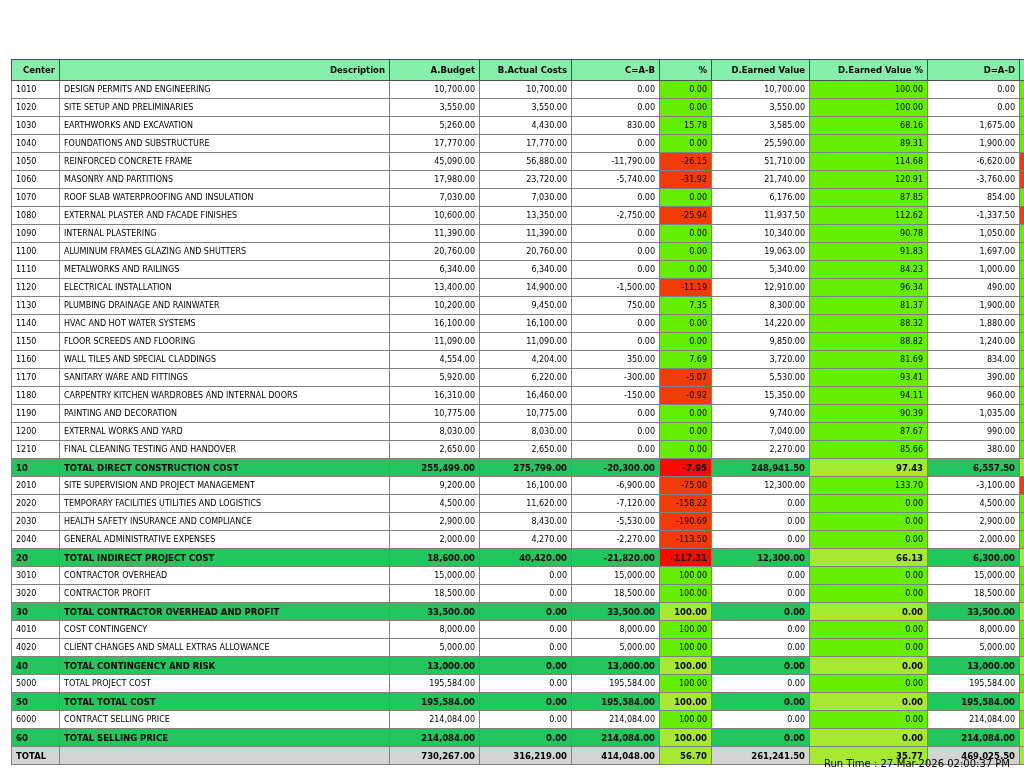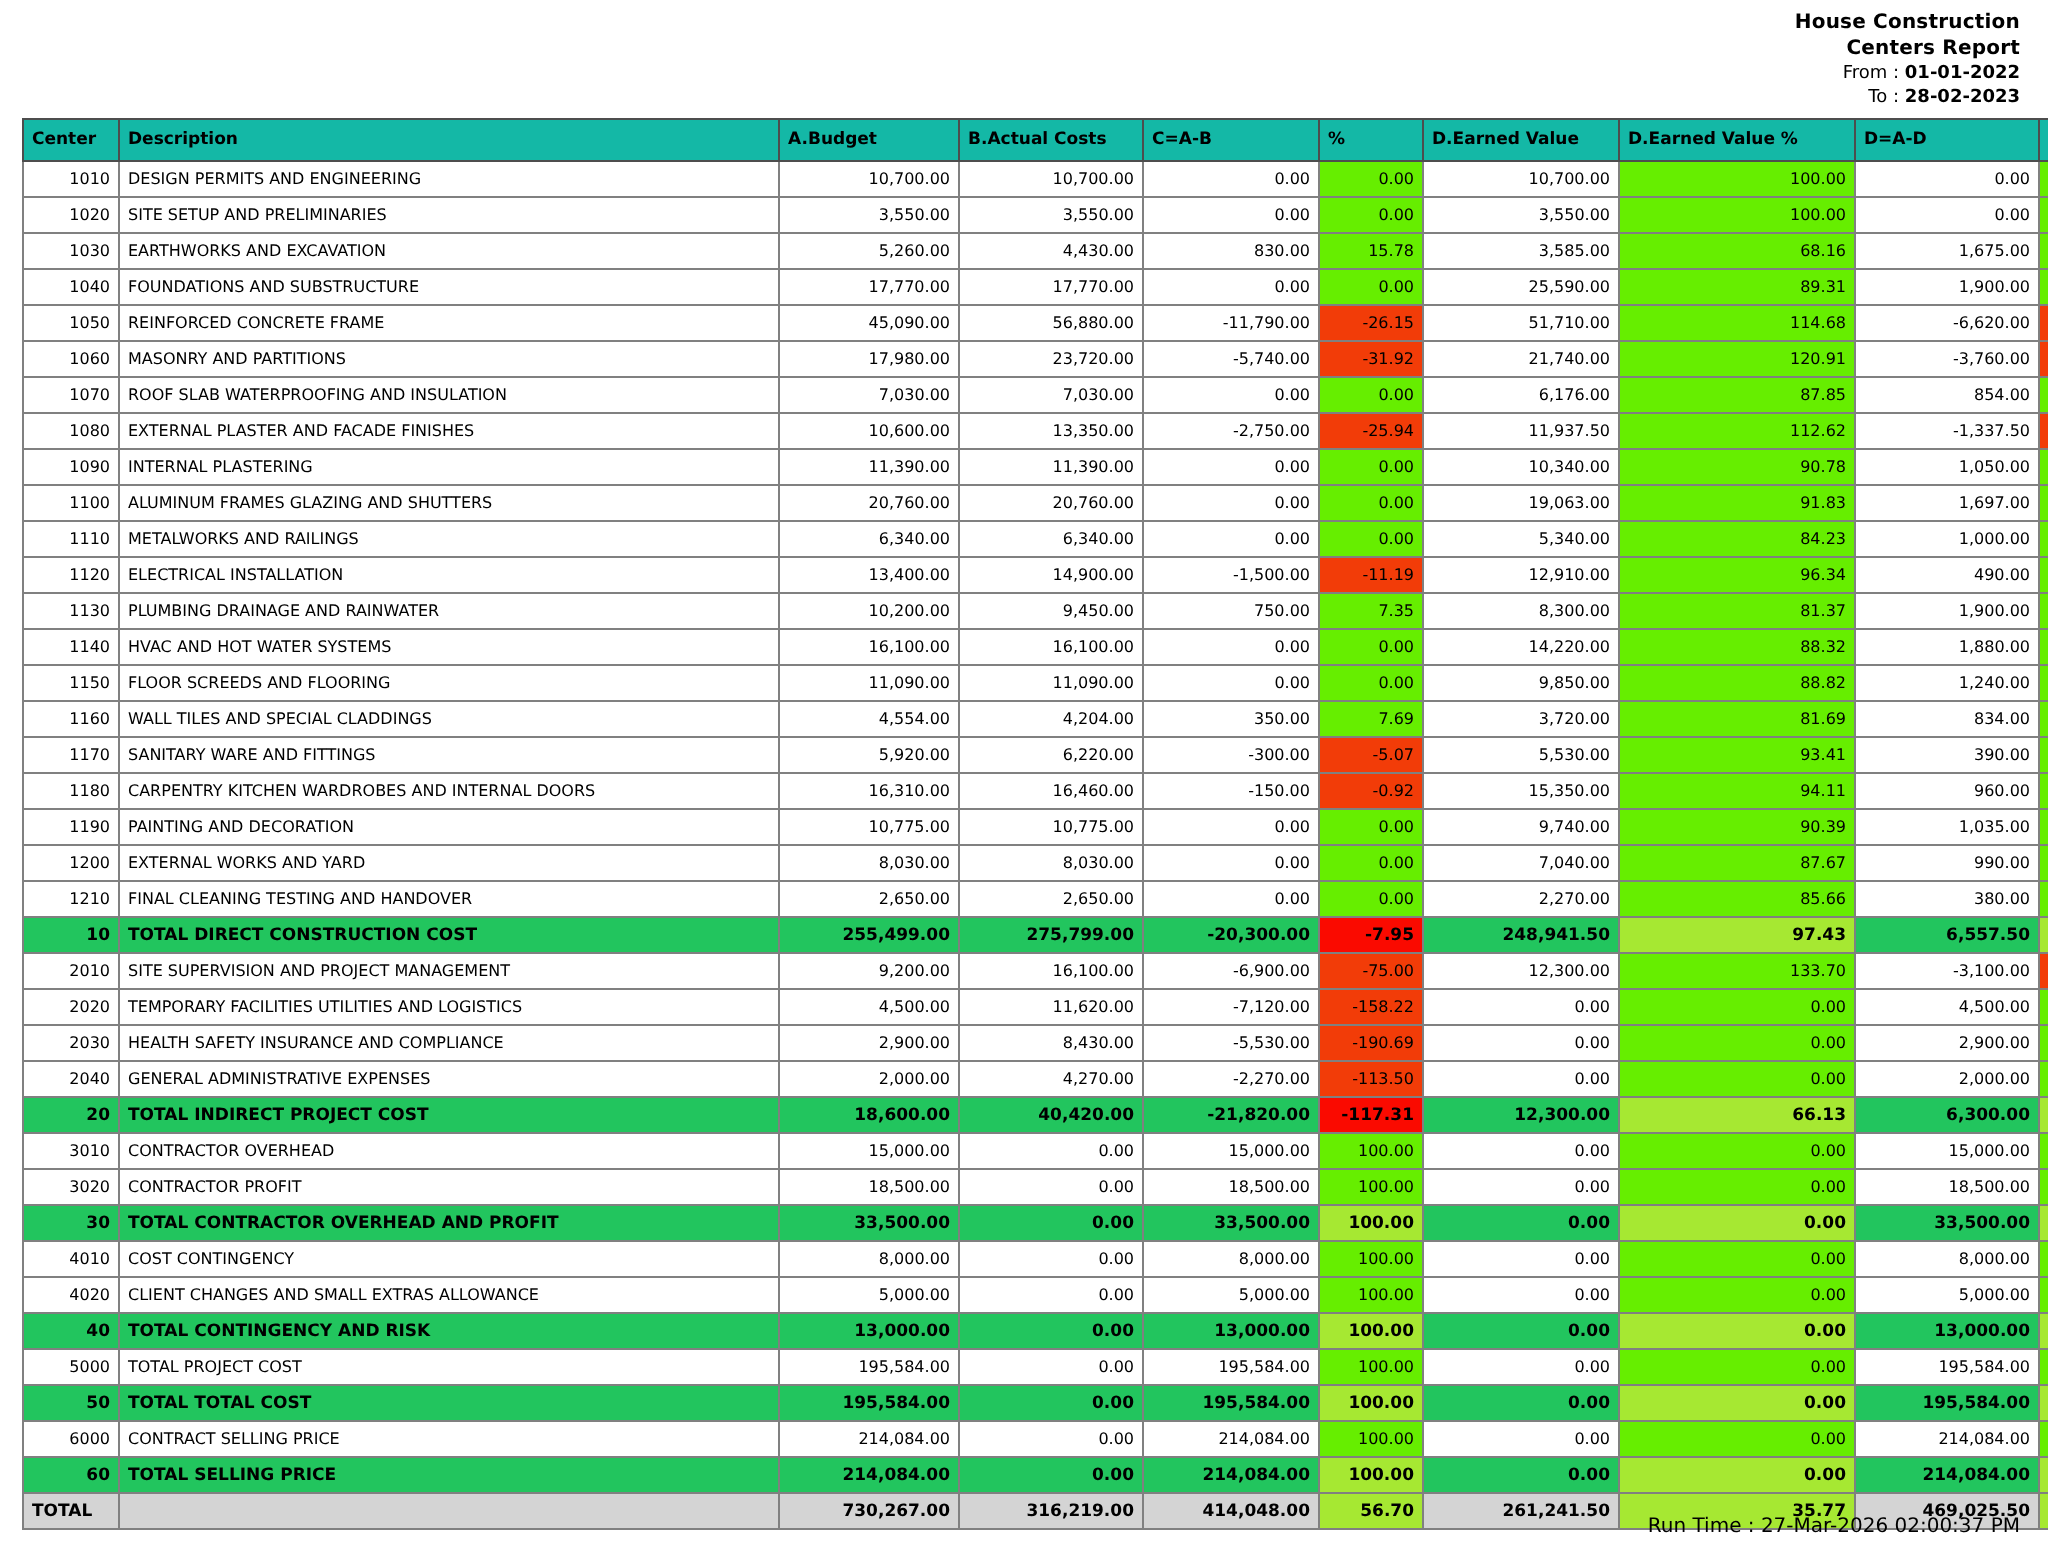--- a/index.html
+++ b/index.html
@@ -63,40 +63,40 @@
   table.report col.c-budget      { width: 90px; }
   table.report col.c-actual      { width: 92px; }
   table.report col.c-cab         { width: 88px; }
   table.report col.c-pct1        { width: 52px; }
   table.report col.c-ev          { width: 98px; }
   table.report col.c-evpct       { width: 118px; }
   table.report col.c-dad         { width: 92px; }
   table.report col.c-pct2        { width: 52px; }
 
   table.report th {
-    background: #14b8a6;
+    background: #86efac;
     border: 1px solid #4d4d4d;
     font-size: 8.5px;
     font-weight: bold;
     padding: 5px 4px;
-    text-align: left;
+    text-align: right;
     vertical-align: middle;
     white-space: nowrap;
   }
   table.report td {
     border: 1px solid #808080;
     font-size: 8px;
     padding: 3px 4px;
     height: 11px;
     vertical-align: middle;
     white-space: nowrap;
     overflow: hidden;
     background: #ffffff;
   }
-  td.center { text-align: right; padding-right: 6px; }
+  td.center { text-align: left; padding-right: 6px; }
   td.desc   { text-align: left; padding-left: 6px; }
   td.num    { text-align: right; padding-right: 6px; }
 
   
   tr.subtotal td {
     background: #22c55e;
     font-weight: bold;
     font-size: 8.5px;
   }
   tr.grand td {
@@ -123,32 +123,20 @@
     bottom: 8px;
     font-size: 10px;
     color: #000;
   }
 </style>
 </head>
 <body>
 
 <div class="page">
 
-  <div class="report-header">
-    <div class="report-title-line">House Construction</div>
-    <div class="report-title-line">Centers Report</div>
-    <div class="report-range">
-      <span class="rl">From :</span>
-      <span class="rv">01-01-2022</span>
-    </div>
-    <div class="report-range">
-      <span class="rl">To :</span>
-      <span class="rv">28-02-2023</span>
-    </div>
-  </div>
 
   <div class="table-wrap">
     <table class="report">
       <colgroup>
         <col class="c-center">
           <col class="c-desc">
           <col class="c-budget">
           <col class="c-actual">
         <col class="c-cab">
           <col class="c-pct1">

